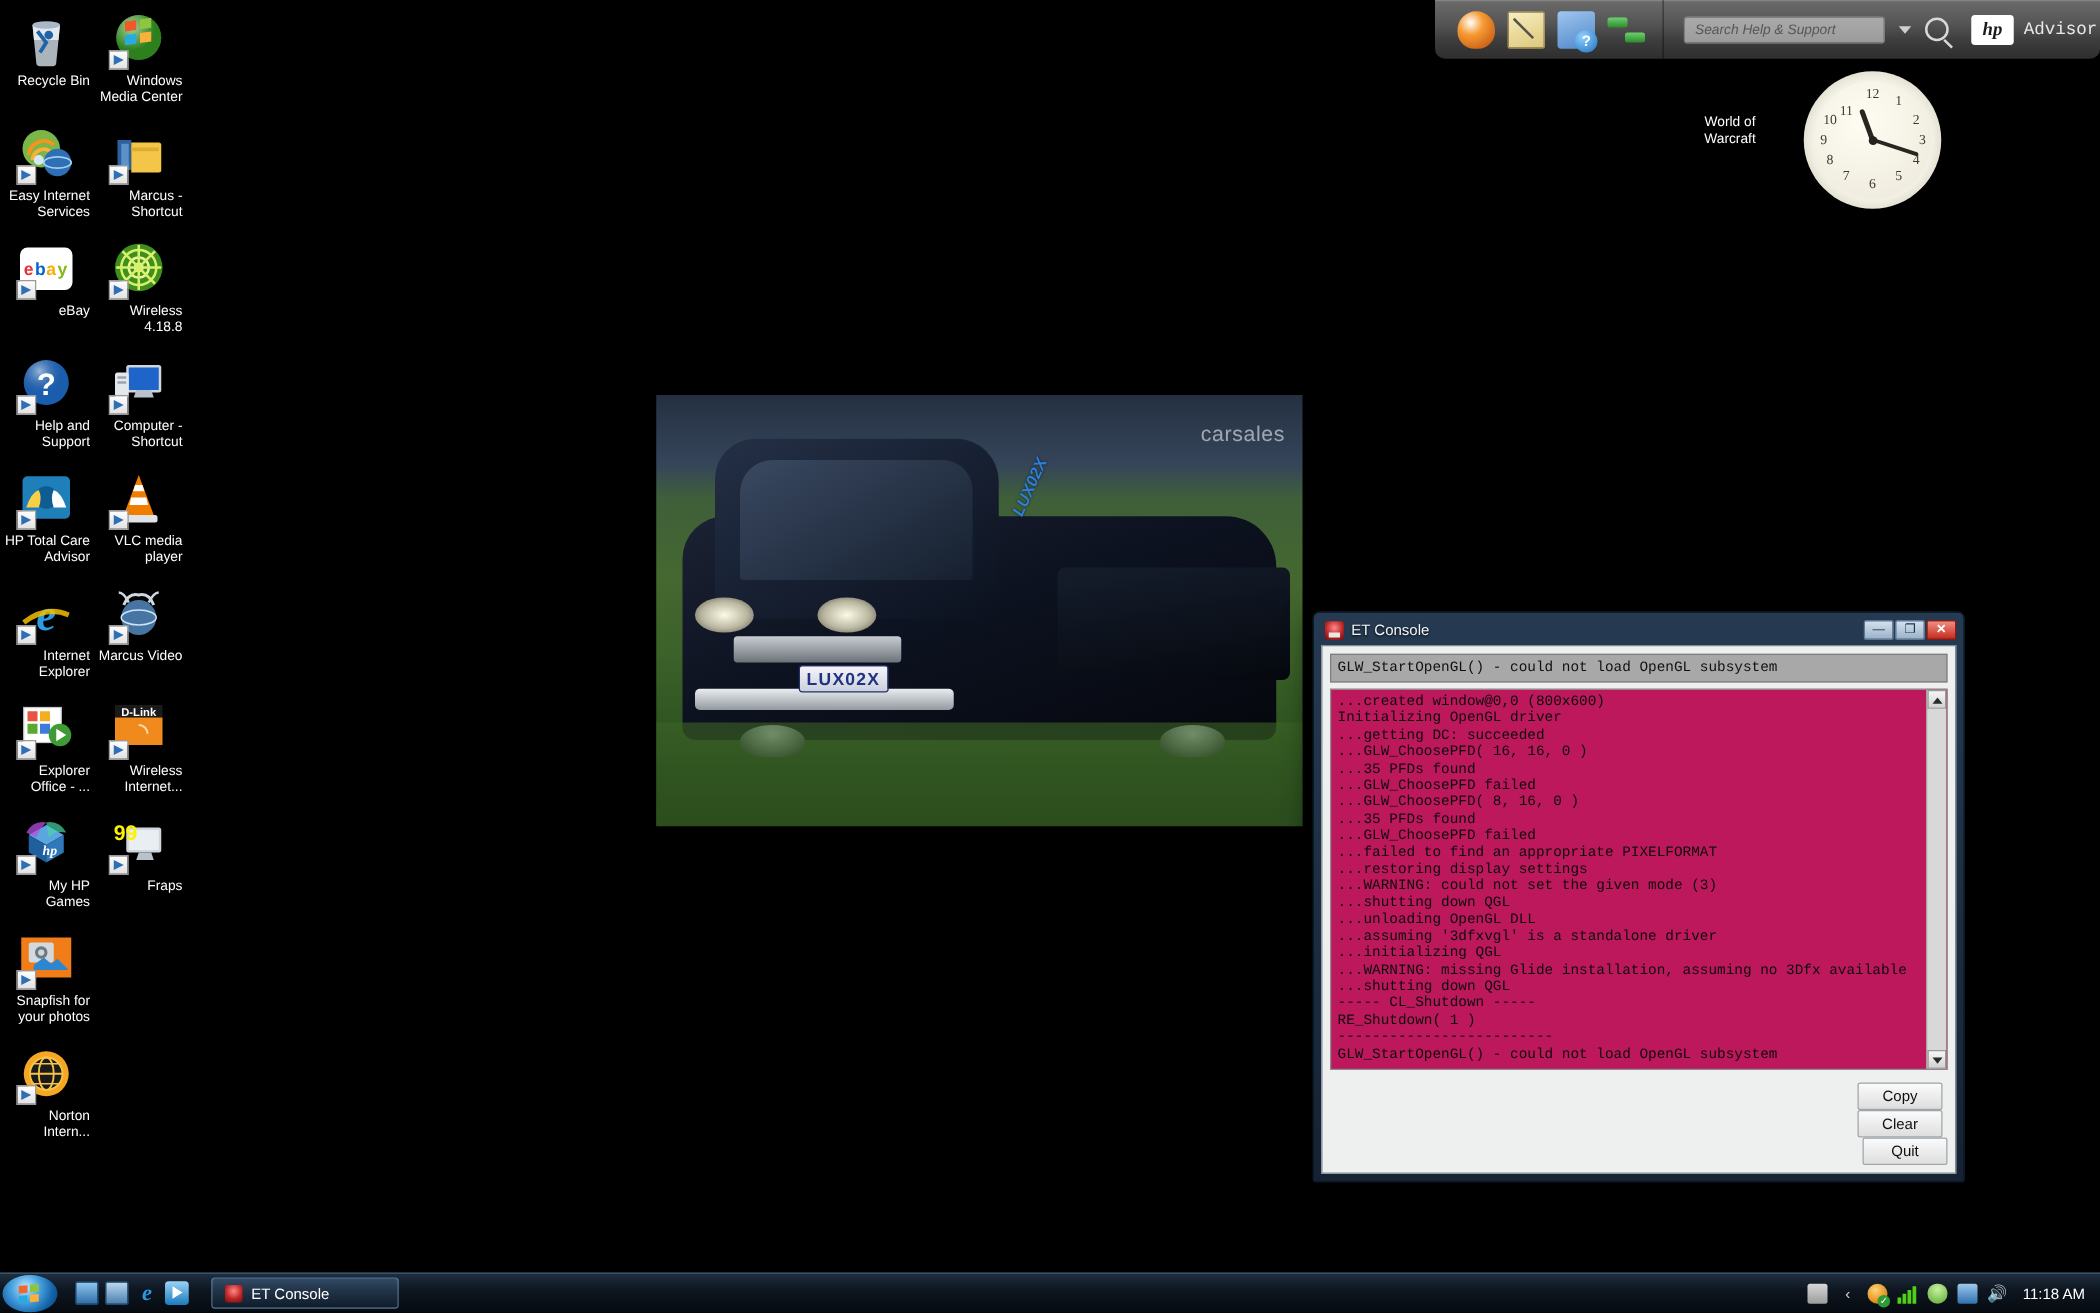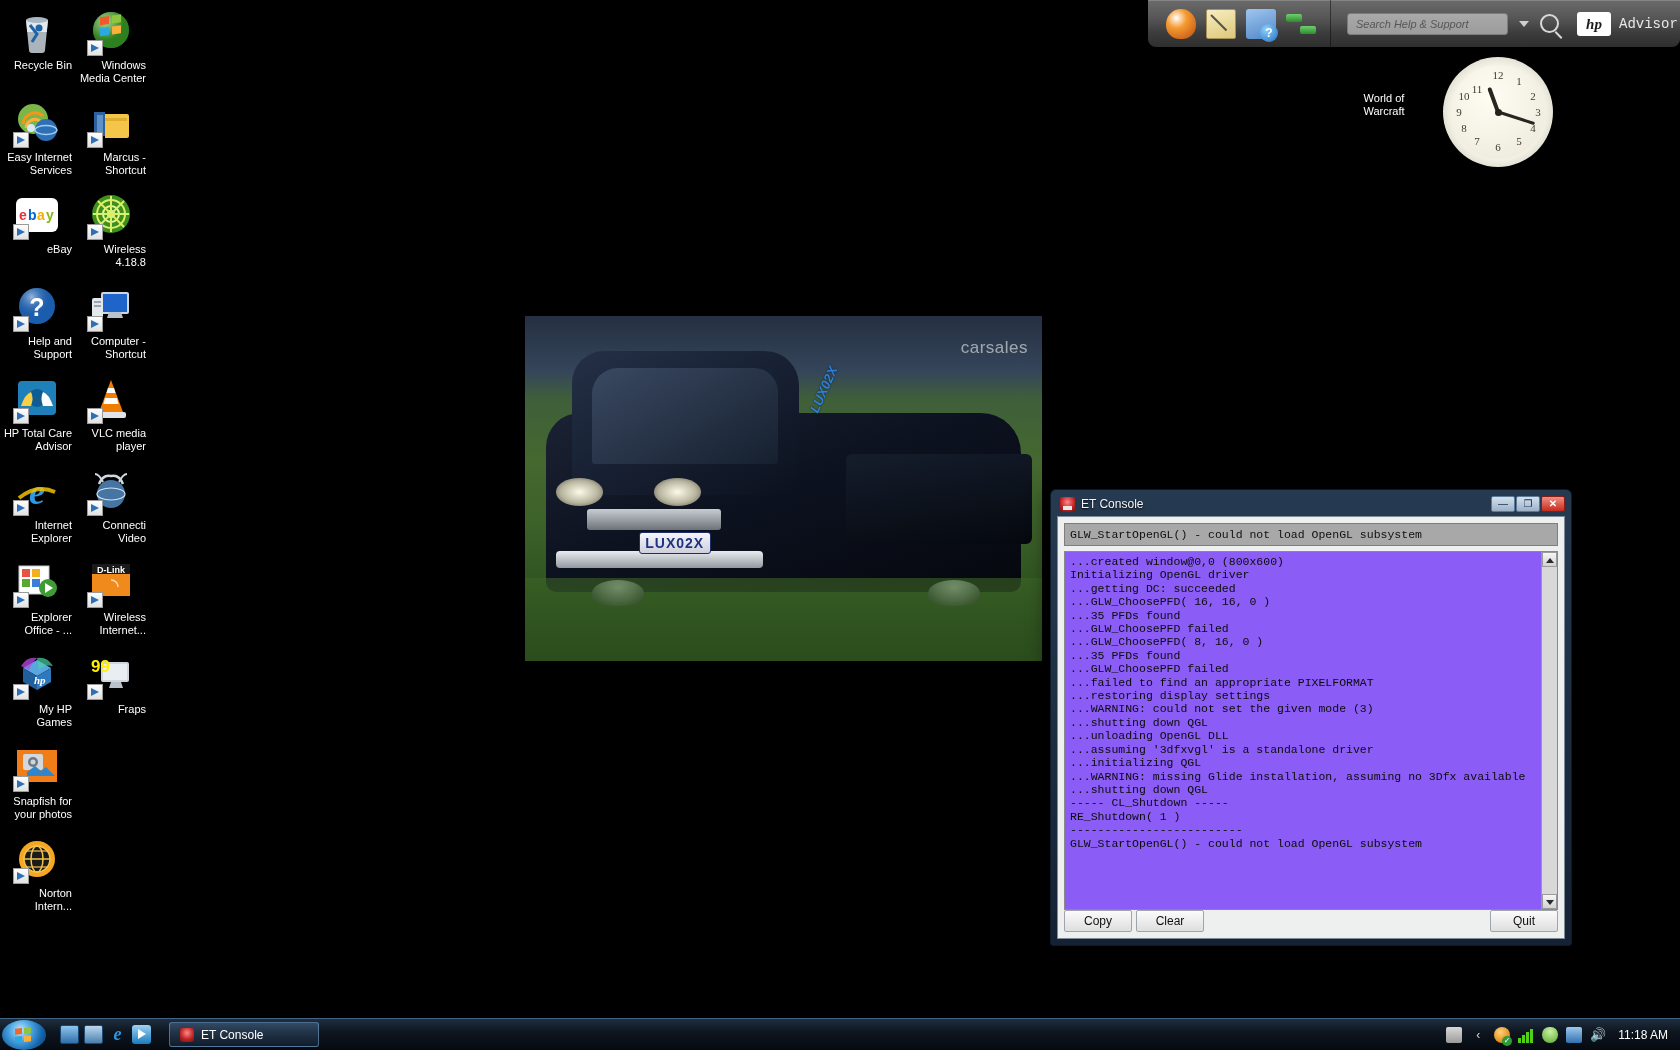--- a/index.html
+++ b/index.html
@@ -459,21 +459,21 @@
     font-size: 11.5px;
     padding: 4px 5px;
     margin-bottom: 5px;
     white-space: nowrap;
     overflow: hidden;
   }
   #et-log-wrap {
     flex: 1;
     display: flex;
     border: 1px solid #8a8a8a;
-    background: #8b5cf6;
+    background: #be185d;
     overflow: hidden;
   }
   #et-log {
     flex: 1;
     padding: 3px 5px;
     font-family: "Liberation Mono", monospace;
     font-size: 11.5px;
     line-height: 13.4px;
     color: #0c0c0c;
     white-space: pre;
@@ -501,21 +501,22 @@
     width: 0; height: 0;
     border-left: 4px solid transparent;
     border-right: 4px solid transparent;
   }
   .sb-arrow.up::after { border-bottom: 5px solid #2a2a2a; }
   .sb-arrow.down::after { border-top: 5px solid #2a2a2a; }
   .sb-track { flex: 1; background: #d8d8d8; }
   #et-buttons {
     display: flex;
     align-items: flex-end;
-    padding-top: 0;
+    padding-top: 10px;
+    flex-direction: column;
   }
   .et-btn {
     min-width: 68px;
     height: 22px;
     margin-right: 4px;
     background: linear-gradient(#fbfbfb,#dedede);
     border: 1px solid #9fa5ab;
     border-radius: 2px;
     color: #101010;
     font-size: 12px;
@@ -801,21 +802,21 @@
         <span class="glyph">
           <svg width="48" height="48" viewBox="0 0 48 48">
             <circle cx="24" cy="26" r="14" fill="#4f82b5" opacity=".9"></circle>
             <ellipse cx="24" cy="26" rx="14" ry="6" fill="none" stroke="#cfe4f5" stroke-width="1.2"></ellipse>
             <path d="M12 16 q4 -10 12 -8 q8 -2 12 8" fill="none" stroke="#cfd8e0" stroke-width="2.4"></path>
             <path d="M16 14 q-4 -8 -8 -8" fill="none" stroke="#cfd8e0" stroke-width="2"></path>
             <path d="M32 14 q4 -8 8 -8" fill="none" stroke="#cfd8e0" stroke-width="2"></path>
           </svg>
           <span class="shortcut-arrow"></span>
         </span>
-        <div class="label">Connecti Video</div>
+        <div class="label">Marcus Video</div>
       </div>
     </div>
 
     <div class="icon-row">
       <div class="desk-icon">
         <span class="glyph">
           <svg width="48" height="48" viewBox="0 0 48 48">
             <rect x="6" y="6" width="30" height="28" fill="#ffffff" stroke="#c3c8cd"></rect>
             <rect x="9" y="9" width="8" height="8" fill="#e8543f"></rect>
             <rect x="19" y="9" width="8" height="8" fill="#f2b01e"></rect>

